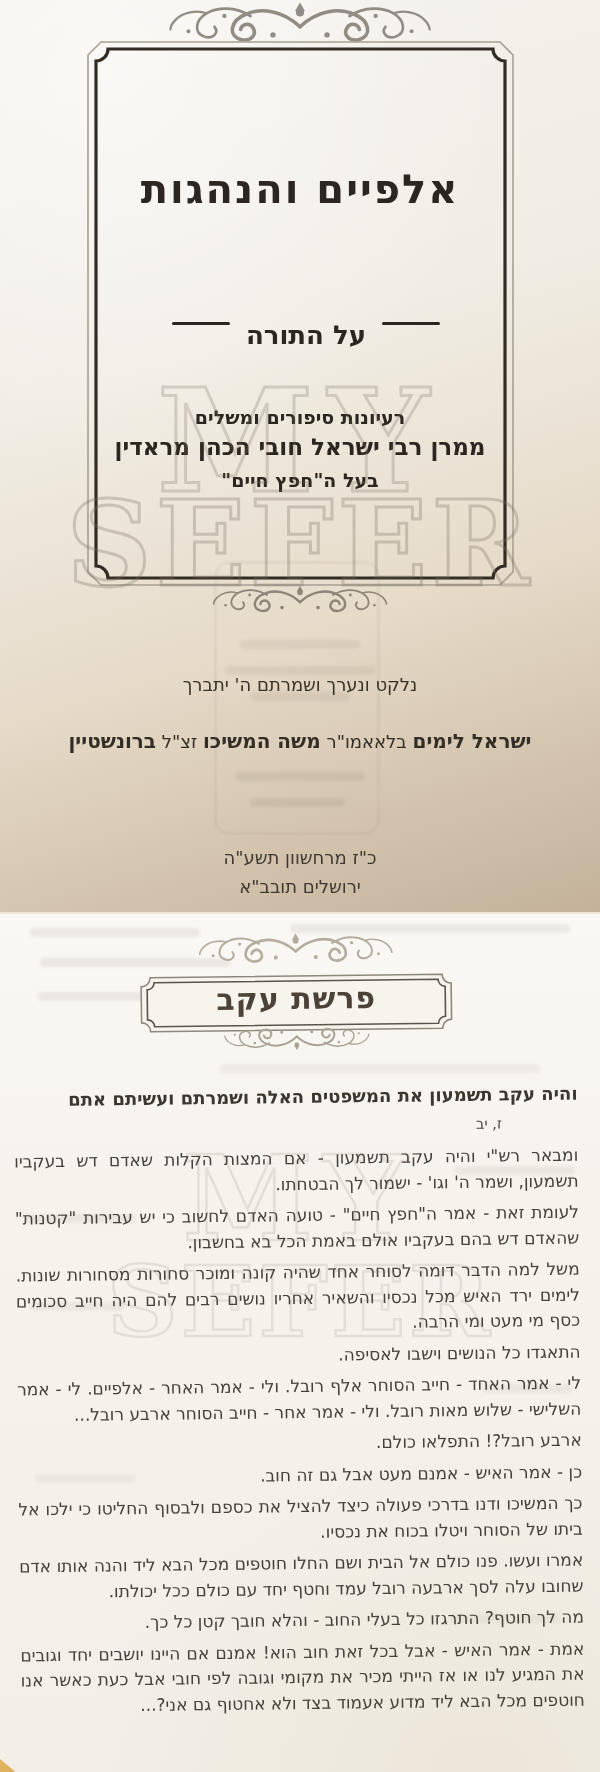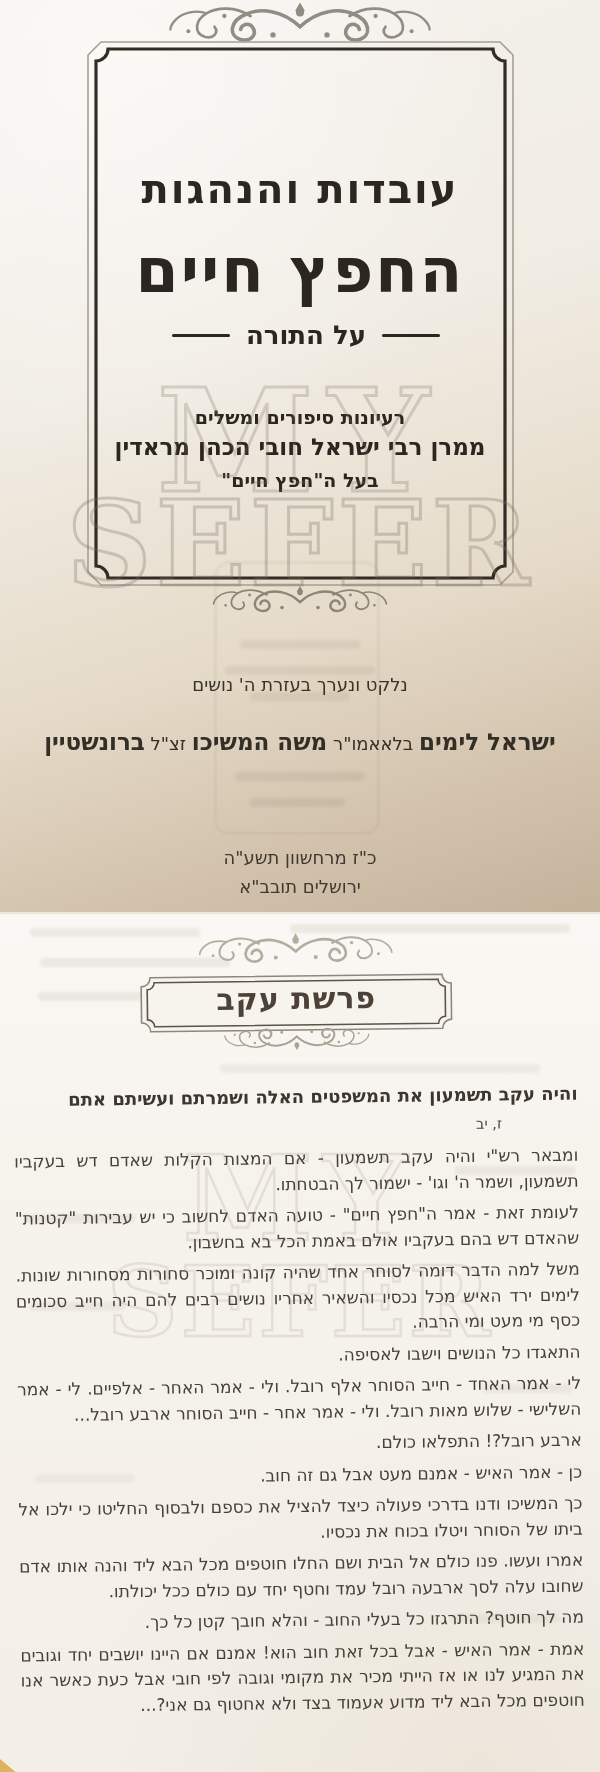--- a/index.html
+++ b/index.html
@@ -11,30 +11,30 @@
     background:
       radial-gradient(120% 80% at 18% 8%, rgba(255,255,255,.55) 0%, rgba(255,255,255,0) 55%),
       linear-gradient(163deg,#f4f2ed 0%,#f1ede5 38%,#e6dbc9 66%,#d2c2ac 86%,#c4b29b 100%);}
   .orn{position:absolute;left:50%;transform:translateX(-50%);color:#98948a;}
   .orn-top{top:2px;width:270px;height:46px;color:#918d84;}
   .orn-div{top:586px;width:180px;height:30px;color:#8d8578;}
   .frame-svg{position:absolute;top:0;left:0;width:600px;height:912px;z-index:2;}
   .tp-text{position:absolute;left:0;right:0;text-align:center;line-height:1;color:#2b2620;z-index:3;}
   .t1{top:142px;font-size:40px;font-weight:bold;letter-spacing:2px;}
   .t2{top:198px;font-size:62px;font-weight:bold;letter-spacing:2px;}
-  .subtitle-row{top:322px;display:flex;align-items:center;justify-content:center;gap:16px;padding-left:12px;}
+  .subtitle-row{top:322px;display:flex;align-items:flex-start;justify-content:center;gap:16px;padding-left:12px;}
   .subtitle-row .txt{font-size:26px;font-weight:bold;color:#2b2620;line-height:1;}
   .dash{width:58px;height:3px;background:#2b2620;border-radius:2px;}
   .d1{top:408px;font-size:19px;font-weight:bold;}
   .d2{top:436px;font-size:23px;font-weight:bold;}
   .d3{top:471px;font-size:19px;font-weight:bold;}
   .c1{top:676px;font-size:18px;color:#383329;}
   .c2{top:706px;font-size:17px;color:#383329;}
   .name-line{top:731px;font-size:18px;color:#332e26;}
-  .name-line b{font-size:23px;}
+  .name-line b{font-size:20px;}
   .date{top:849px;font-size:18px;color:#3f3931;}
   .place{top:878px;font-size:18px;color:#3f3931;}
 
   .wm{position:absolute;left:0;right:0;text-align:center;z-index:5;pointer-events:none;
     font-family:"DejaVu Serif",serif;font-weight:bold;color:transparent;
     -webkit-text-stroke:3px rgba(118,110,97,.26);}
   .wm-my{top:358px;font-size:142px;letter-spacing:14px;}
   .wm-sefer{top:474px;font-size:118px;letter-spacing:4px;-webkit-text-stroke:3px rgba(118,110,97,.30);}
   .wm2-my{top:215px;font-size:118px;-webkit-text-stroke:2.5px rgba(118,110,97,.15);letter-spacing:10px;}
   .wm2-sefer{top:330px;font-size:98px;-webkit-text-stroke:2.5px rgba(118,110,97,.14);letter-spacing:3px;}
@@ -104,38 +104,37 @@
       </svg>
 
     <svg class="frame-svg" viewBox="0 0 600 912">
       <path d="M101 42 H500 L513 55 V572 L500 585 H101 L88 572 V55 Z" fill="none" stroke="#a7a093" stroke-width="1.6"></path>
       <path d="M108 49 H493 A12 12 0 0 0 505 61 V566 A12 12 0 0 0 493 578 H108 A12 12 0 0 0 96 566 V61 A12 12 0 0 0 108 49 Z" fill="none" stroke="#332c24" stroke-width="3.2"></path>
     </svg>
 
     <div class="wm wm-my">MY</div>
     <div class="wm wm-sefer">SEFER</div>
 
-    <h1 class="tp-text t1">עובדות והנהגות</h1>
-    <h1 class="tp-text t2">החפץ חיים</h1>
+    <h1 class="tp-text t1">אלפיים והנהגות</h1>
 
     <div class="tp-text subtitle-row">
       <span class="dash"></span>
       <span class="txt">על התורה</span>
       <span class="dash"></span>
     </div>
 
     <div class="tp-text d1">רעיונות סיפורים ומשלים</div>
     <div class="tp-text d2">ממרן רבי ישראל חובי הכהן מראדין</div>
     <div class="tp-text d3">בעל ה"חפץ חיים"</div>
 
     <svg class="orn orn-div" viewBox="0 0 300 50">
         <use href="#flourish"></use>
       </svg>
 
-    <div class="tp-text c1">נלקט ונערך בעזרת ה' נושים</div>
+    <div class="tp-text c1">נלקט ונערך ושמרתם ה' יתברך</div>
     <div class="tp-text name-line">
       <b>ישראל לימים</b>
       <span>בלאאמו"ר</span>
       <b>משה המשיכו</b>
       <span>זצ"ל</span>
       <b>ברונשטיין</b>
     </div>
 
     <div class="tp-text date">כ"ז מרחשוון תשע"ה</div>
     <div class="tp-text place">ירושלים תובב"א</div>

